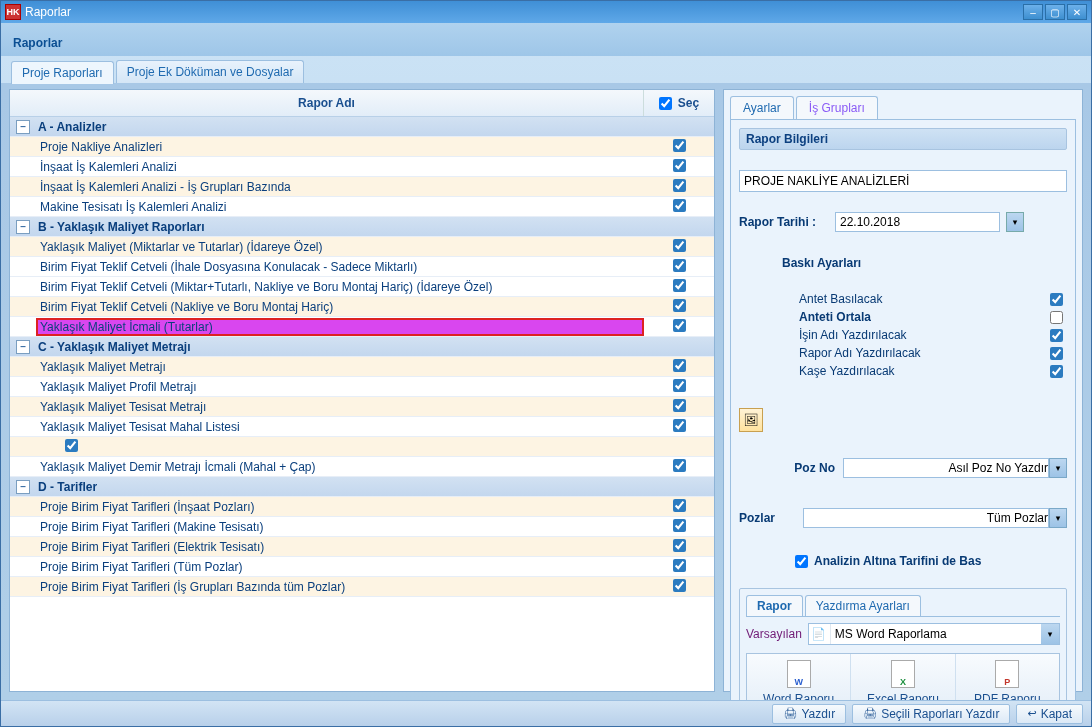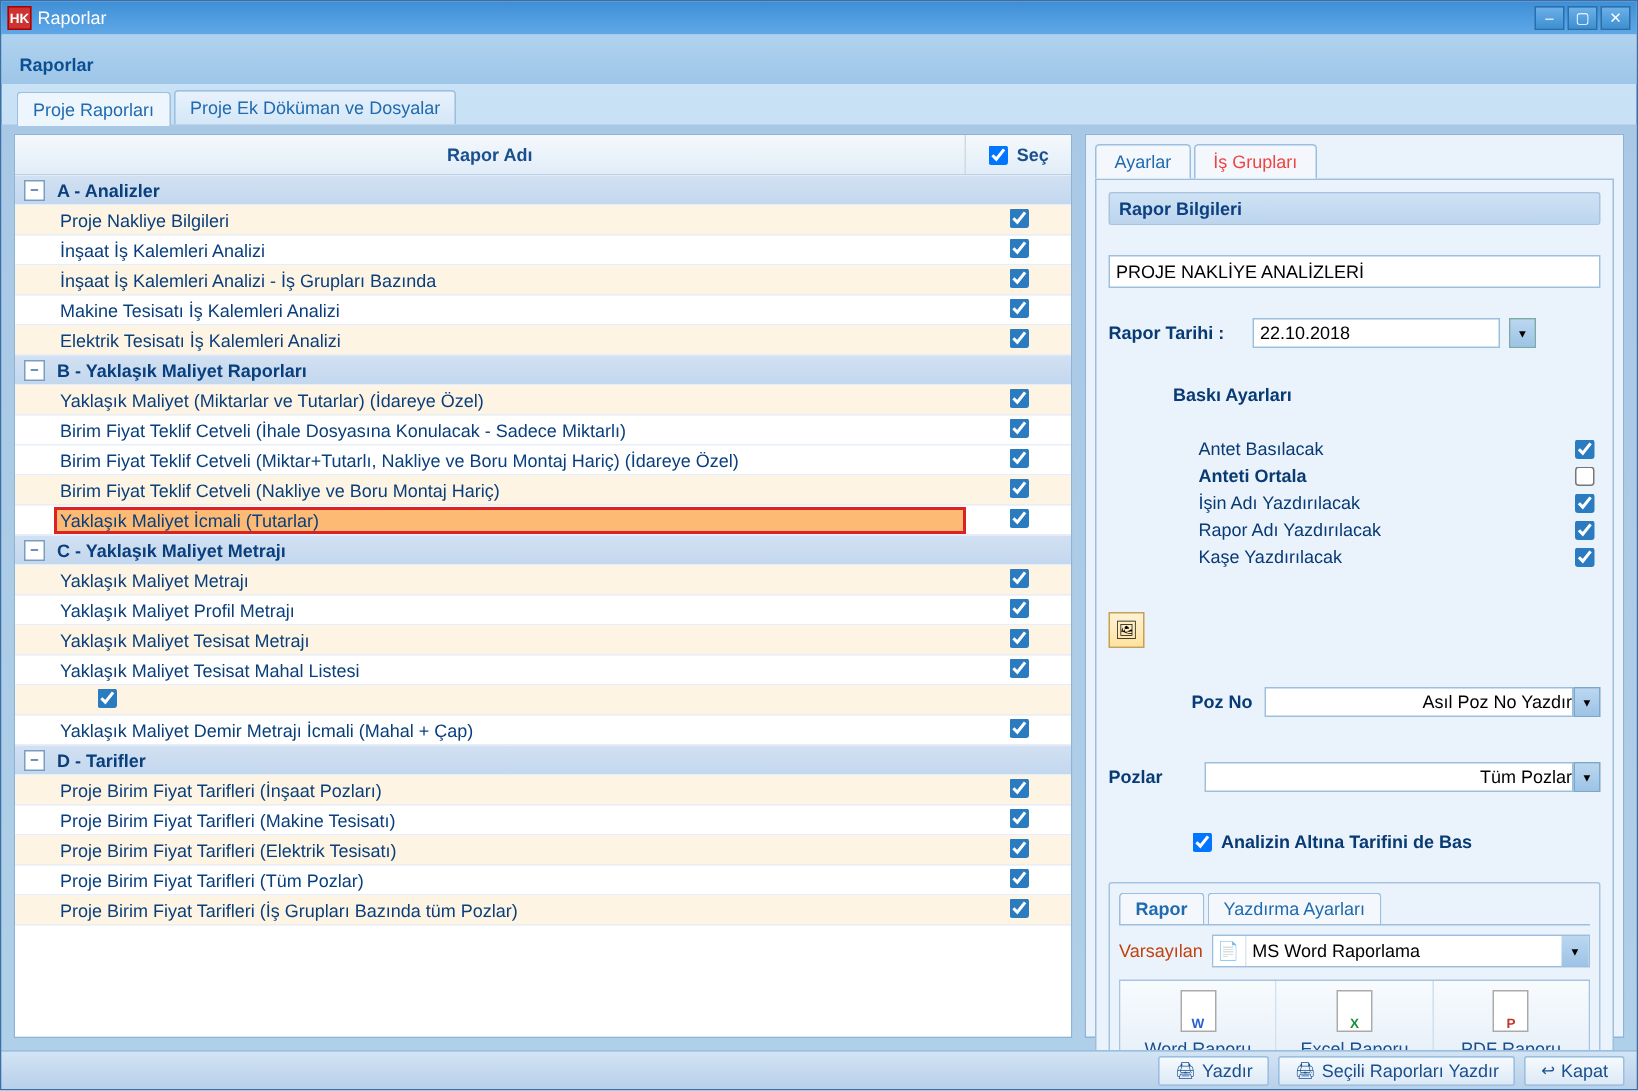--- a/index.html
+++ b/index.html
@@ -30,26 +30,26 @@
 
 .tree { flex:1; overflow-y:auto; background:#fff; }
 .row { display:flex; align-items:center; height:20px; border-bottom:1px solid #e7eef7; }
 .row.group { background:linear-gradient(#d2e1f2,#c3d7ee); font-weight:bold; color:#0c4080; }
 .row.alt { background:#fdf4e3; }
 .row .toggle { width:14px; height:14px; border:1px solid #7a9ec0; background:#fff; margin:0 4px 0 6px; display:flex; align-items:center; justify-content:center; font-size:10px; color:#3b6fa5; cursor:pointer; line-height:1; }
 .row .indent { width:26px; }
 .row .label { flex:1; padding:2px 4px; color:#0a3f7d; cursor:default; }
 .row .cbcell { width:70px; text-align:center; }
 .row .cbcell input { accent-color:#2b7bc0; cursor:pointer; }
-.row.highlight .label { outline:2px solid #d22; outline-offset:-2px; background:#fdba74; }
+.row.highlight .label { outline:2px solid #d22; outline-offset:-2px; background:#d946ef; }
 
 .right-inner { flex:1; display:flex; flex-direction:column; padding:0; }
 .r-tabs { display:flex; border-bottom:1px solid #9cbfe0; margin:6px 6px 0; }
 .r-tab { padding:4px 12px; border:1px solid #9cbfe0; border-bottom:none; background:#f4f8fc; color:#1f6ab0; border-radius:3px 3px 0 0; cursor:pointer; margin-right:2px; }
-.r-tab.disabled { color:#ef4444; }
+.r-tab.disabled { color:#8b5cf6; }
 .r-body { flex:1; margin:0 6px 6px; border:1px solid #9cbfe0; border-top:none; background:#eaf3fc; padding:8px; display:flex; flex-direction:column; gap:20px; overflow:auto; }
 
 .section-title { background:linear-gradient(#cfe2f4,#bcd5ee); color:#0c4080; font-weight:bold; padding:3px 6px; border:1px solid #a8c4e0; border-radius:2px; }
 .field-row { display:flex; align-items:center; gap:6px; }
 .field-row label { color:#083a74; font-weight:bold; min-width:90px; }
 .field-row input[type=text], .field-row select { flex:1; height:20px; border:1px solid #9cbfe0; padding:0 4px; background:#fff; }
 .date-btn { width:18px; height:20px; background:linear-gradient(#bcd7f0,#9dc3e6); border:1px solid #7aa; display:flex; align-items:center; justify-content:center; font-size:9px; cursor:pointer; }
 
 .check-row { display:flex; align-items:center; justify-content:space-between; padding:2px 4px 2px 60px; }
 .check-row .txt { color:#083a74; }
@@ -64,21 +64,21 @@
 
 .inline-check { display:flex; align-items:center; gap:6px; padding-left:56px; }
 .inline-check .txt { color:#083a74; font-weight:bold; }
 
 .sub-section { border:1px solid #a8c4e0; border-radius:2px; padding:6px; background:#eaf3fc; margin-top:auto; }
 .sub-tabs { display:flex; border-bottom:1px solid #9cbfe0; margin-bottom:6px; }
 .sub-tab { padding:3px 10px; border:1px solid #9cbfe0; border-bottom:none; background:#f4f8fc; color:#1f6ab0; border-radius:3px 3px 0 0; margin-right:2px; cursor:pointer; }
 .sub-tab.active { font-weight:bold; }
 
 .dd-row { display:flex; align-items:center; gap:6px; margin-bottom:8px; }
-.dd-row .lbl { color:#c2410c; }
+.dd-row .lbl { color:#701a75; }
 .dd-row .combo { flex:1; display:flex; border:1px solid #9cbfe0; height:22px; background:#fff; }
 .dd-row .combo .ci { width:22px; display:flex; align-items:center; justify-content:center; background:#fff; border-right:1px solid #e0e8f0; font-size:12px; }
 .dd-row .combo .ct { flex:1; padding:0 4px; display:flex; align-items:center; }
 .dd-row .combo .cb { width:18px; background:linear-gradient(#bcd7f0,#9dc3e6); display:flex; align-items:center; justify-content:center; font-size:9px; cursor:pointer; }
 
 .export-row { display:flex; border:1px solid #a8c4e0; }
 .export-btn { flex:1; display:flex; flex-direction:column; align-items:center; justify-content:center; padding:6px 0; gap:4px; cursor:pointer; background:linear-gradient(#f8fbfe,#e4eef8); border-right:1px solid #cfe0f0; color:#1a4f8f; }
 .export-btn:last-child { border-right:none; }
 .export-btn .ficon { width:24px; height:28px; border:1px solid #aaa; background:#fff; position:relative; display:flex; align-items:flex-end; justify-content:center; font-size:9px; font-weight:bold; }
 .export-btn .ficon.word { color:#2b5fcf; }
@@ -124,41 +124,36 @@
         </div>
       </div>
       <div class="tree" id="tree">
           <div class="row group">
             <div class="toggle">–</div>
             <div class="label">A - Analizler</div>
             <div class="cbcell"></div>
           </div>
           <div class="row alt">
             <div class="indent"></div>
-            <div class="label">Proje Nakliye  Bilgileri</div>
+            <div class="label">Proje Nakliye  Analizleri</div>
             <div class="cbcell"><input type="checkbox" checked="" style=""></div>
           </div>
           <div class="row">
             <div class="indent"></div>
             <div class="label">İnşaat İş Kalemleri Analizi</div>
             <div class="cbcell"><input type="checkbox" checked="" style=""></div>
           </div>
           <div class="row alt">
             <div class="indent"></div>
             <div class="label">İnşaat İş Kalemleri Analizi - İş Grupları Bazında</div>
             <div class="cbcell"><input type="checkbox" checked="" style=""></div>
           </div>
           <div class="row">
             <div class="indent"></div>
             <div class="label">Makine Tesisatı İş Kalemleri Analizi</div>
-            <div class="cbcell"><input type="checkbox" checked="" style=""></div>
-          </div>
-          <div class="row alt">
-            <div class="indent"></div>
-            <div class="label">Elektrik Tesisatı İş Kalemleri Analizi</div>
             <div class="cbcell"><input type="checkbox" checked="" style=""></div>
           </div>
           <div class="row group">
             <div class="toggle">–</div>
             <div class="label">B - Yaklaşık Maliyet Raporları</div>
             <div class="cbcell"></div>
           </div>
           <div class="row alt">
             <div class="indent"></div>
             <div class="label">Yaklaşık Maliyet (Miktarlar ve Tutarlar) (İdareye Özel)</div>

